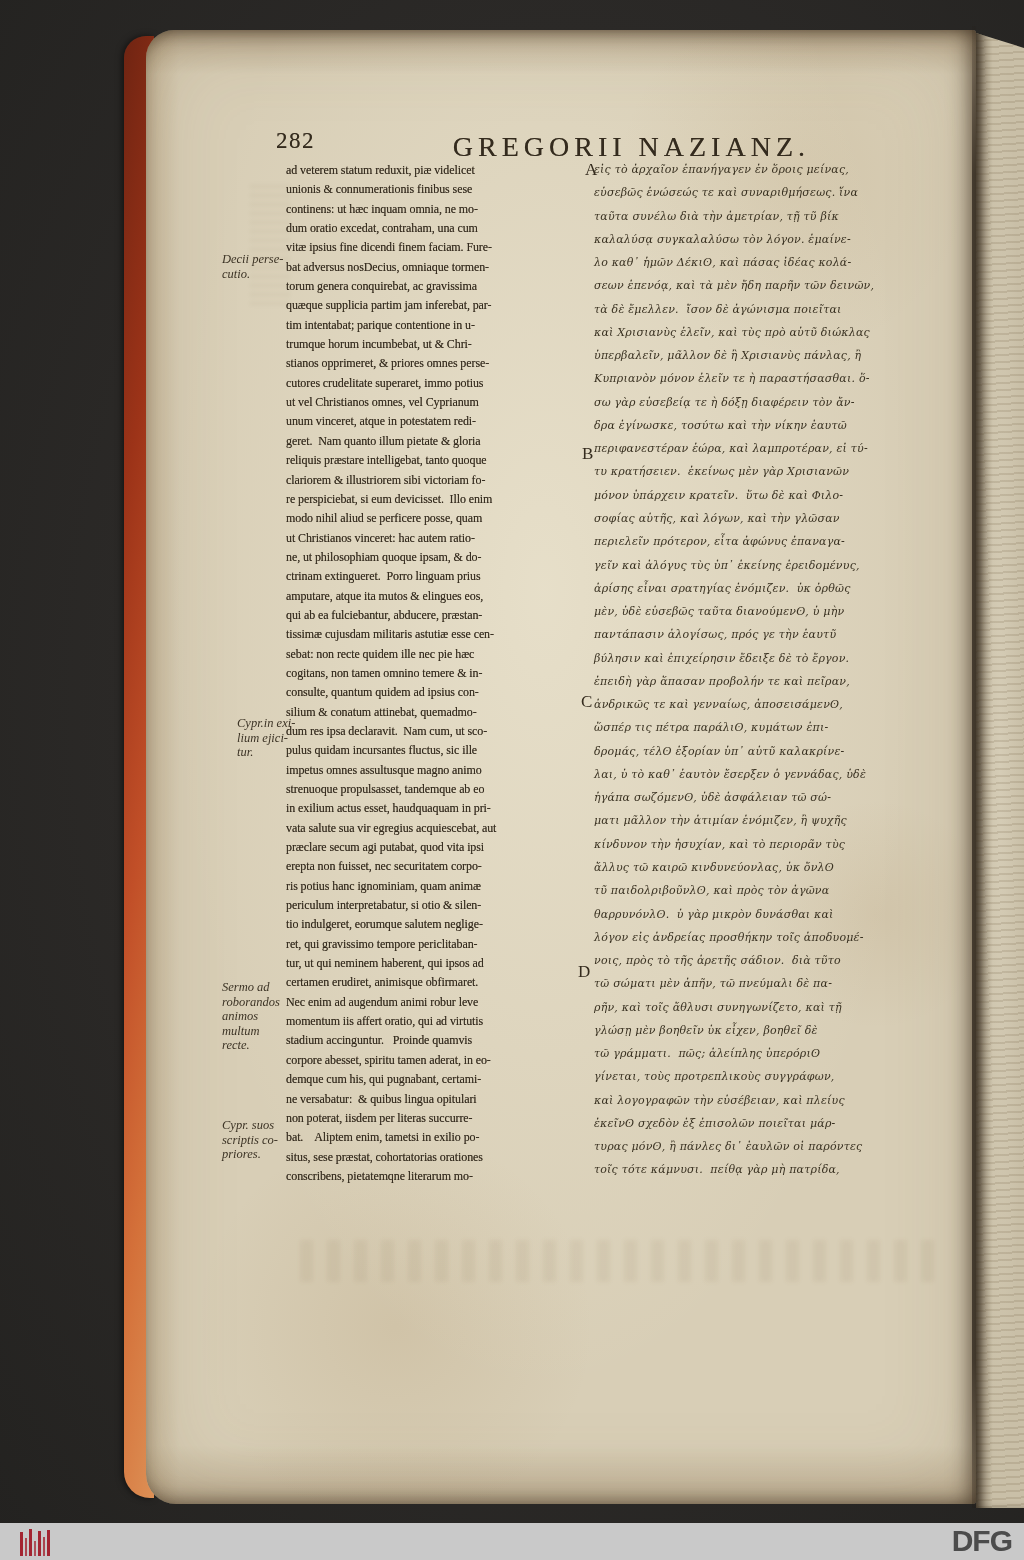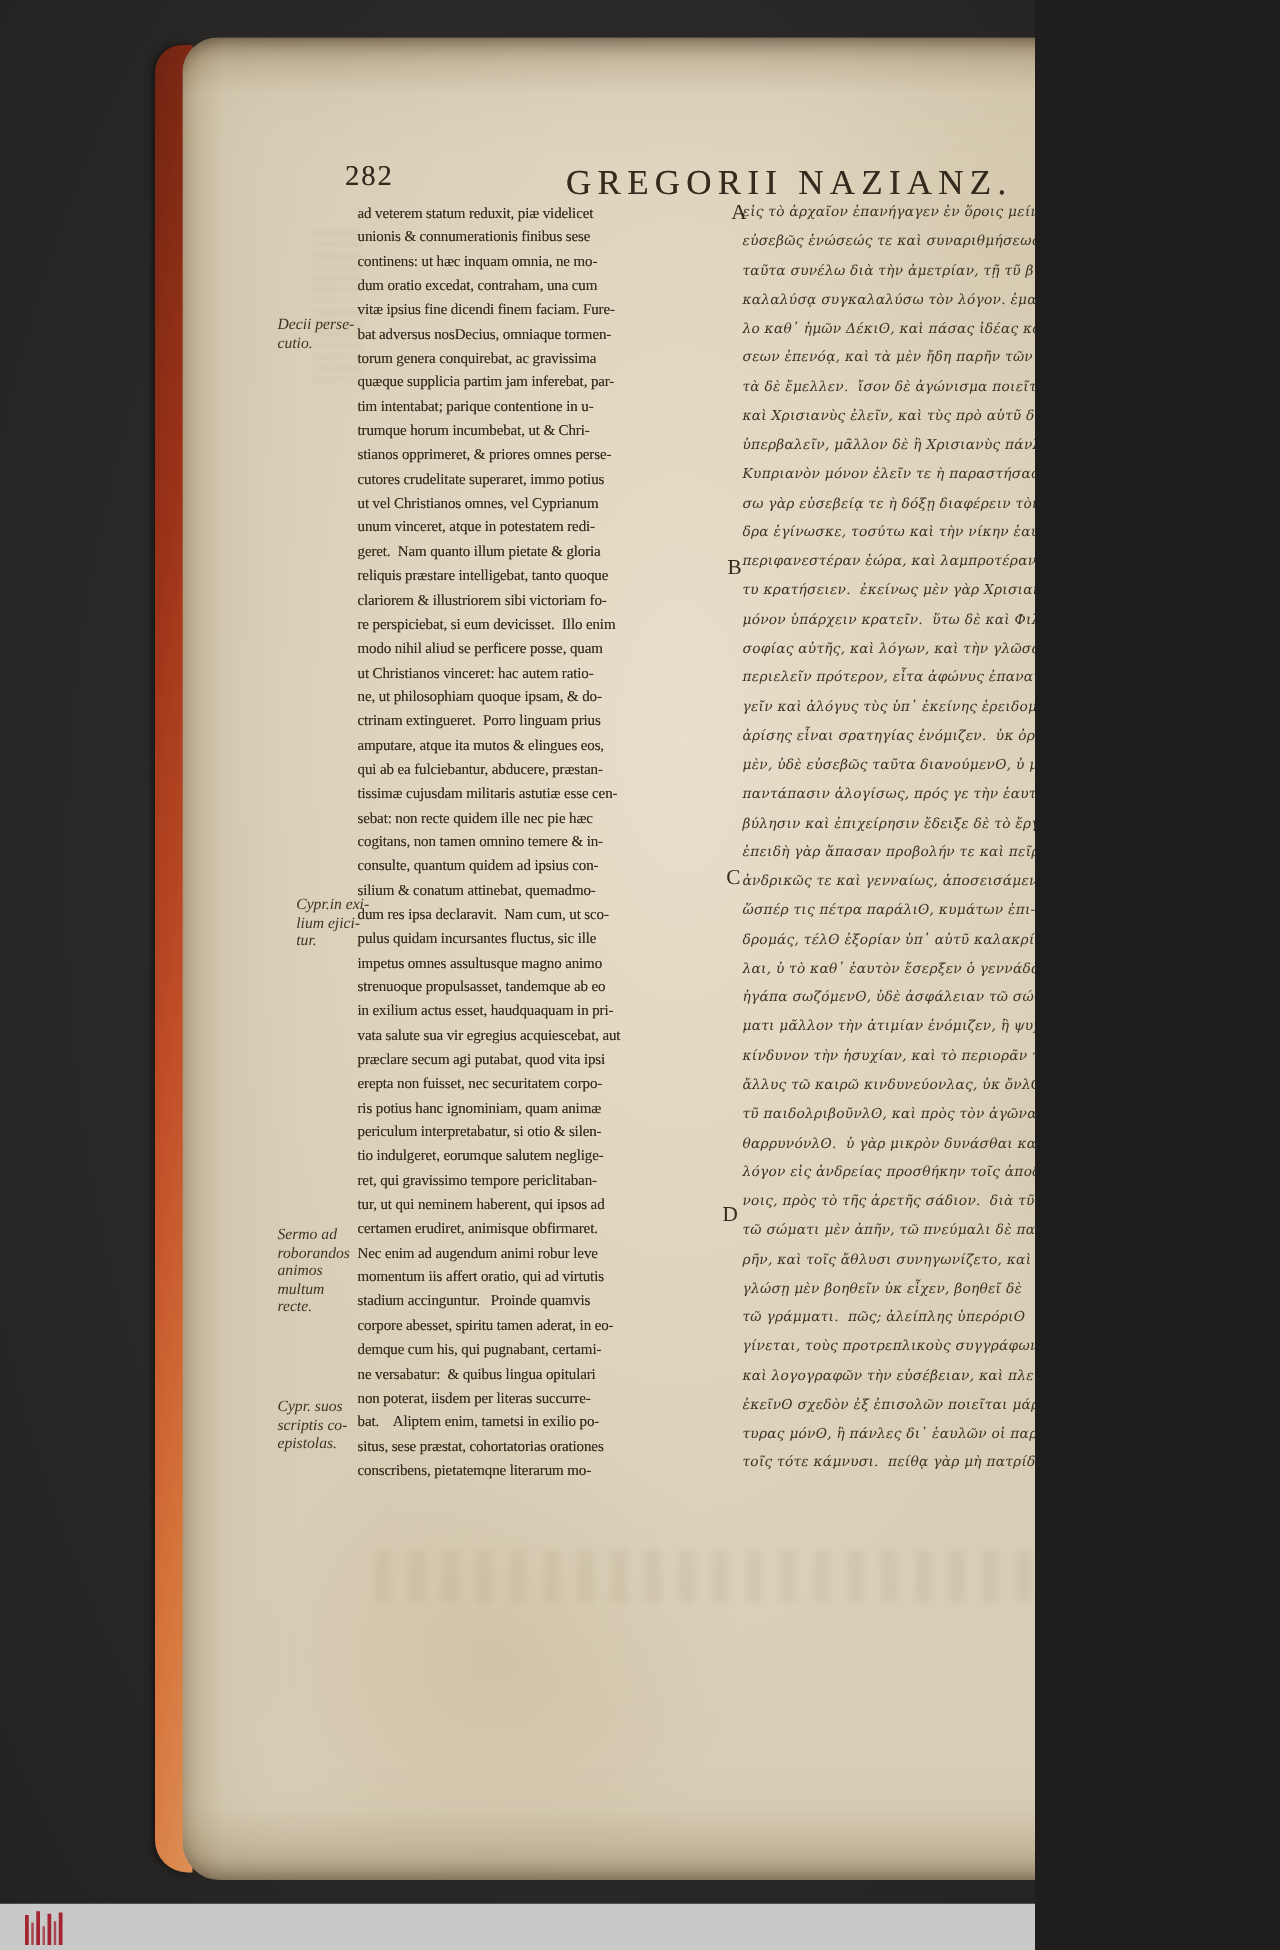--- a/index.html
+++ b/index.html
@@ -1,17 +1,17 @@
 <!DOCTYPE html>
 <html><head>
 <meta charset="utf-8">
 <style>
   html,body{margin:0;padding:0;background:#1f1e1c;}
   .photo{
-    position:relative;width:828px;height:1560px;overflow:hidden;
+    position:relative;width:1024px;height:1560px;overflow:hidden;
     background:
       radial-gradient(ellipse at 55% 45%, #33312e 0%, #2b2927 55%, #232220 100%);
     font-family:"Liberation Serif", serif;
   }
   
   .fore-edge{
     position:absolute;left:124px;top:36px;width:30px;height:1462px;
     border-radius:22px 0 0 26px;
     background:linear-gradient(100deg,#6f2412 0%,#9c3318 28%,#c14f28 55%,#d4713a 78%,#dd9055 100%);
     box-shadow:-2px 0 6px rgba(0,0,0,0.5);
@@ -240,21 +240,21 @@
   <div class="margin-note" style="top:716px;margin-left:15px;">Cypr.in exi-
 lium ejici-
 tur.</div>
   <div class="margin-note" style="top:980px;">Sermo ad
 roborandos
 animos
 multum
 recte.</div>
   <div class="margin-note" style="top:1118px;">Cypr. suos
 scriptis co-
-epistolas.</div>
+priores.</div>
 
   <div class="show-through"></div>
 
   <div class="footer">
     <div class="barcode">
       <span class="b1"></span>
       <span class="b2"></span>
       <span class="b3"></span>
       <span class="b4"></span>
       <span class="b5"></span>

